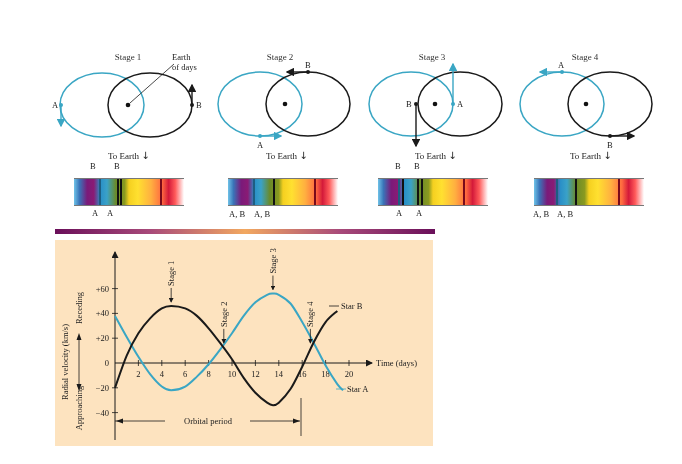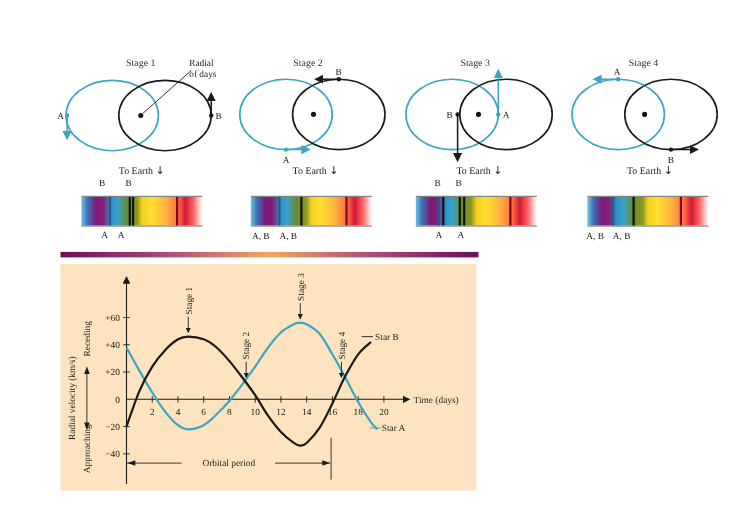--- a/index.html
+++ b/index.html
@@ -17,21 +17,21 @@
   .graph-bg { position:absolute; left:55px; top:240px; width:378px; height:206px; background:#fde3bf; }
   svg text { font-family:"Liberation Serif", "DejaVu Serif", serif; }
 </style>
 </head>
 <body>
 
 <div>
 
   <div class="abs stage-title" style="left:88px;top:52px;">Stage 1</div>
   <div class="abs lbl" style="left:172px;top:52px;line-height:10px;">
-    <div>Radial</div>
+    <div>Earth</div>
     <div>of days</div>
   </div>
   <svg class="abs" style="left:40px;top:60px;" width="180" height="90">
     <defs>
       <marker id="ab" markerWidth="6" markerHeight="6" refX="5" refY="3" orient="auto">
           <path d="M0,0 L6,3 L0,6 z" fill="#1a1a1a"></path>
         </marker>
       <marker id="aa" markerWidth="6" markerHeight="6" refX="5" refY="3" orient="auto">
           <path d="M0,0 L6,3 L0,6 z" fill="#3aa6c4"></path>
         </marker>

